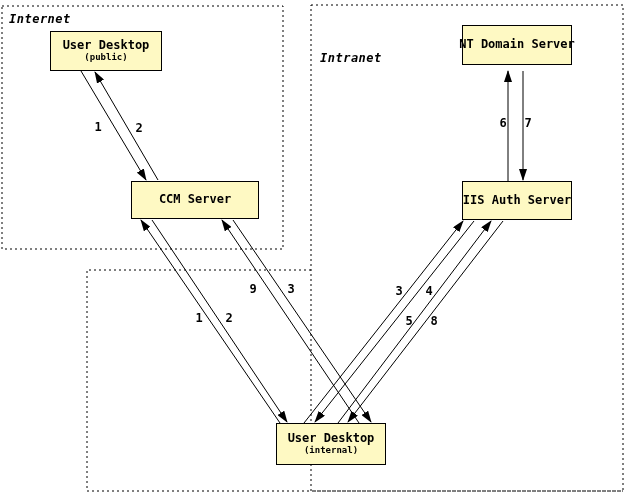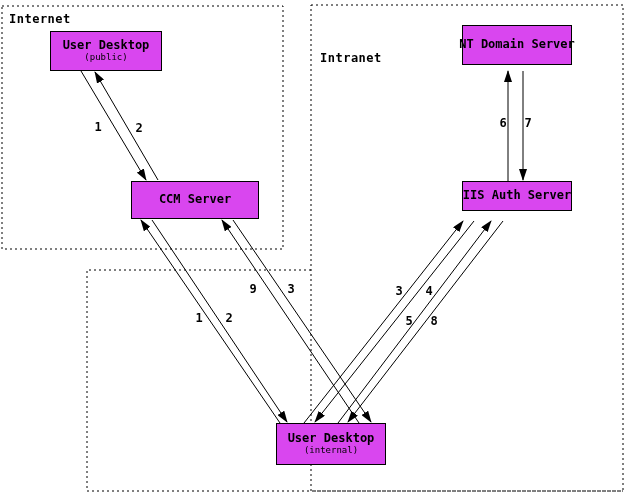--- a/index.html
+++ b/index.html
@@ -20,41 +20,42 @@
     position: absolute;
     left: 0;
     top: 0;
   }
   .zone-label {
     position: absolute;
     font-size: 12px;
     font-weight: bold;
     letter-spacing: 0.5px;
     white-space: nowrap;
+    font-style: italic;
   }
   .node {
     position: absolute;
     box-sizing: border-box;
     border: 1px solid #000000;
-    background: #d946ef;
+    background: #fef9c3;
     display: flex;
     flex-direction: column;
     align-items: center;
     justify-content: center;
     text-align: center;
     line-height: 1.1;
   }
   .node .title {
     font-size: 12px;
     font-weight: bold;
     white-space: nowrap;
   }
   .node .subtitle {
     font-size: 9px;
-    font-weight: normal;
+    font-weight: bold;
     white-space: nowrap;
   }
   .step-label {
     position: absolute;
     transform: translate(-50%, -50%);
     font-size: 12px;
     font-weight: bold;
     white-space: nowrap;
   }
 </style>
@@ -102,21 +103,21 @@
   </div>
 
   <div class="node" style="left:131px; top:181px; width:128px; height:38px;">
     <div class="title">CCM Server</div>
   </div>
 
   <div class="node" style="left:462px; top:25px; width:110px; height:40px;">
     <div class="title">NT Domain Server</div>
   </div>
 
-  <div class="node" style="left:462px; top:181px; width:110px; height:30px;">
+  <div class="node" style="left:462px; top:181px; width:110px; height:39px;">
     <div class="title">IIS Auth Server</div>
   </div>
 
   <div class="node" style="left:276px; top:423px; width:110px; height:42px;">
     <div class="title">User Desktop</div>
     <div class="subtitle">(internal)</div>
   </div>
 
   <div class="step-label" style="left:98px; top:127px;">1</div>
   <div class="step-label" style="left:139px; top:128px;">2</div>

